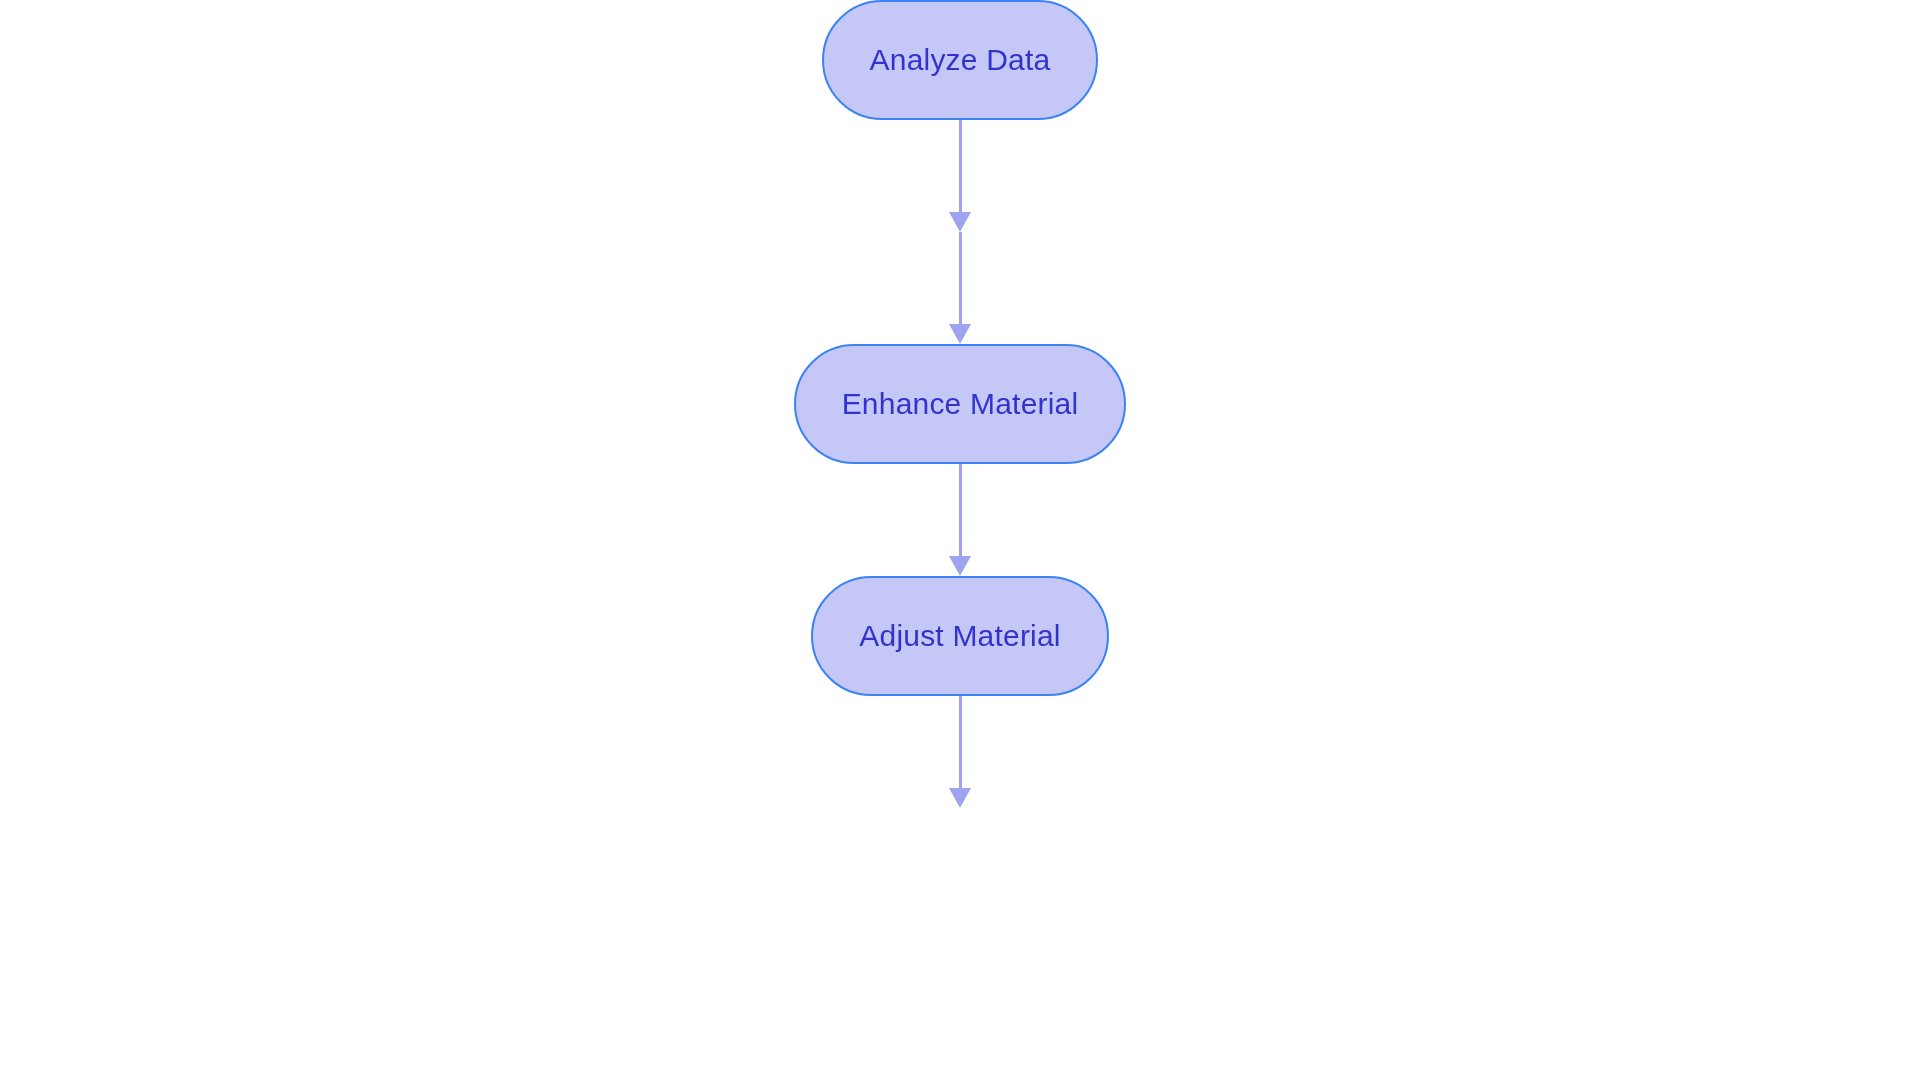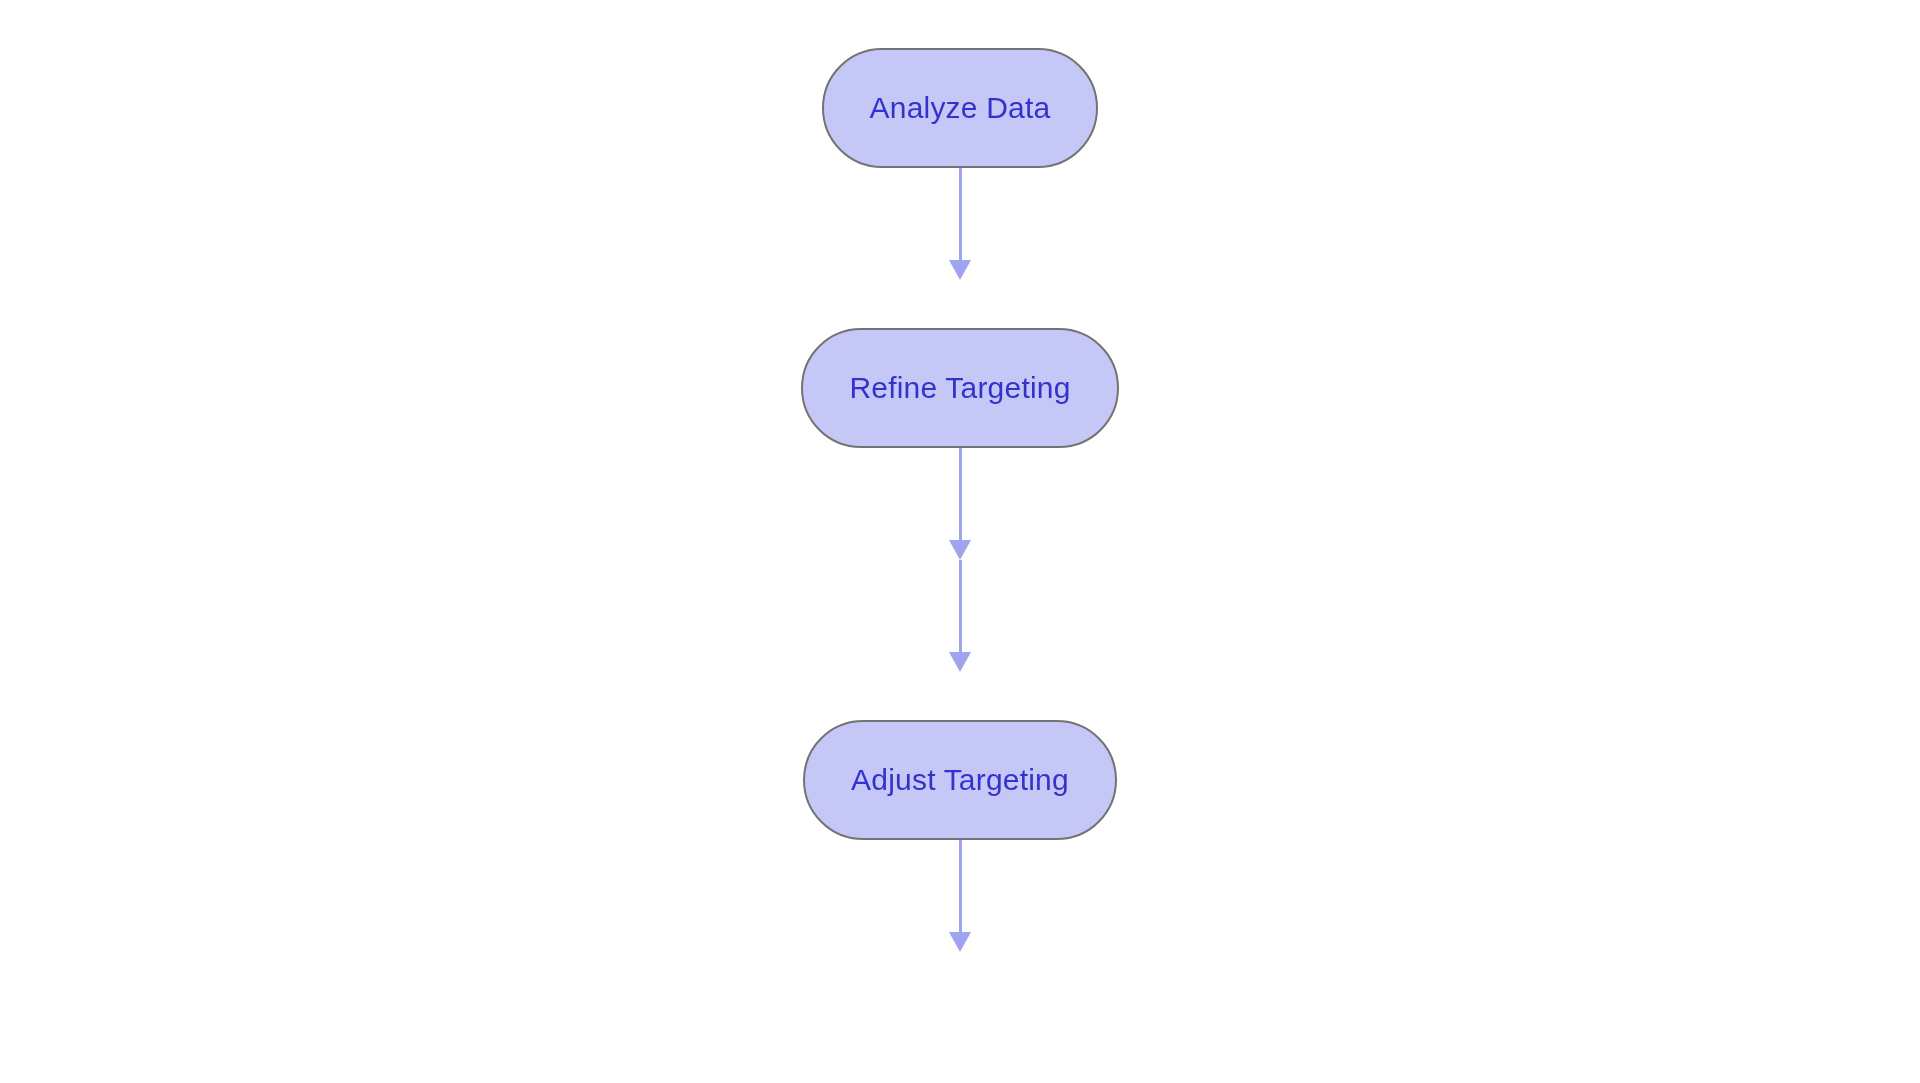--- a/index.html
+++ b/index.html
@@ -29,29 +29,28 @@
     height: 1083px;
     display: flex;
     flex-direction: column;
     align-items: center;
     justify-content: flex-start;
   }
 
   .flow-node {
     box-sizing: border-box;
     height: 120px;
-    border: 2px solid #737373;
+    border: 2px solid #3b82f6;
     background: #c5c8f7;
     border-radius: 60px;
     display: flex;
     align-items: center;
     justify-content: center;
     padding: 1px 46px;
     flex: none;
-    margin-top: 48px;
   }
 
   .flow-node-label {
     color: #3333cc;
     font-size: 30px;
     font-weight: 400;
     letter-spacing: 0.2px;
     white-space: nowrap;
     line-height: 1;
   }
@@ -90,37 +89,37 @@
 
     <div class="flow-node">
       <span class="flow-node-label">Analyze Data</span>
     </div>
 
     <div class="flow-connector">
       <div class="connector-line"></div>
       <div class="connector-arrowhead"></div>
     </div>
 
+
+    <div class="flow-connector">
+      <div class="connector-line"></div>
+      <div class="connector-arrowhead"></div>
+    </div>
+
     <div class="flow-node">
-      <span class="flow-node-label">Refine Targeting</span>
+      <span class="flow-node-label">Enhance Material</span>
     </div>
 
     <div class="flow-connector">
       <div class="connector-line"></div>
       <div class="connector-arrowhead"></div>
     </div>
 
-
-    <div class="flow-connector">
-      <div class="connector-line"></div>
-      <div class="connector-arrowhead"></div>
-    </div>
-
     <div class="flow-node">
-      <span class="flow-node-label">Adjust Targeting</span>
+      <span class="flow-node-label">Adjust Material</span>
     </div>
 
     <div class="flow-connector">
       <div class="connector-line"></div>
       <div class="connector-arrowhead"></div>
     </div>
 
 
   </div>
 </div>

